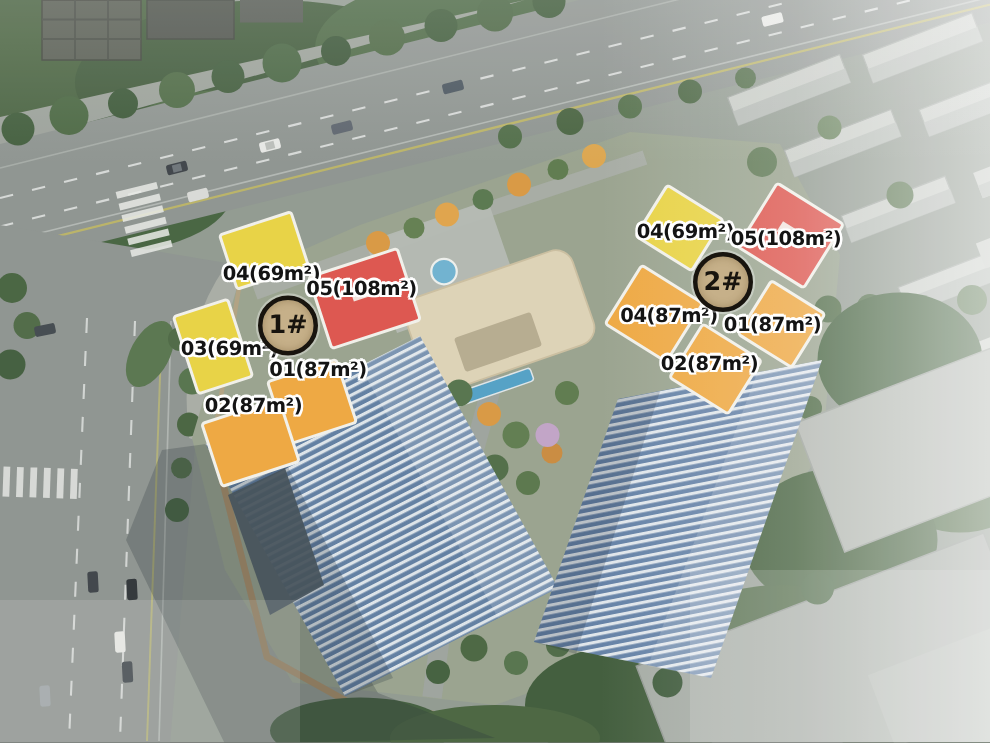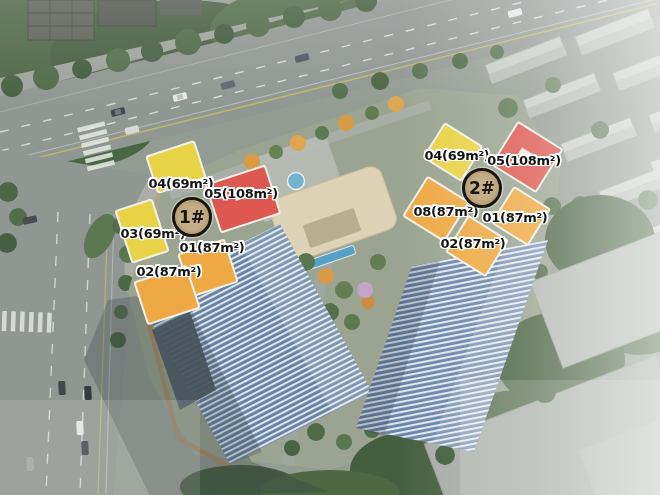--- a/index.html
+++ b/index.html
@@ -346,17 +346,17 @@
 
 <div class="unit-label" style="left:181px;top:183px">04(69m²)</div>
 <div class="unit-label" style="left:241px;top:193px">05(108m²)</div>
 <div class="unit-label" style="left:153px;top:233px">03(69m²)</div>
 <div class="unit-label" style="left:212px;top:247px">01(87m²)</div>
 <div class="unit-label" style="left:169px;top:271px">02(87m²)</div>
 <div class="tower-badge" style="left:192px;top:217px">1#</div>
 
 <div class="unit-label" style="left:457px;top:155px">04(69m²)</div>
 <div class="unit-label" style="left:524px;top:160px">05(108m²)</div>
-<div class="unit-label" style="left:446px;top:211px">08(87m²)</div>
+<div class="unit-label" style="left:446px;top:211px">04(87m²)</div>
 <div class="unit-label" style="left:515px;top:217px">01(87m²)</div>
 <div class="unit-label" style="left:473px;top:243px">02(87m²)</div>
 <div class="tower-badge" style="left:482px;top:188px">2#</div>
 </div>
 
 </body></html>

